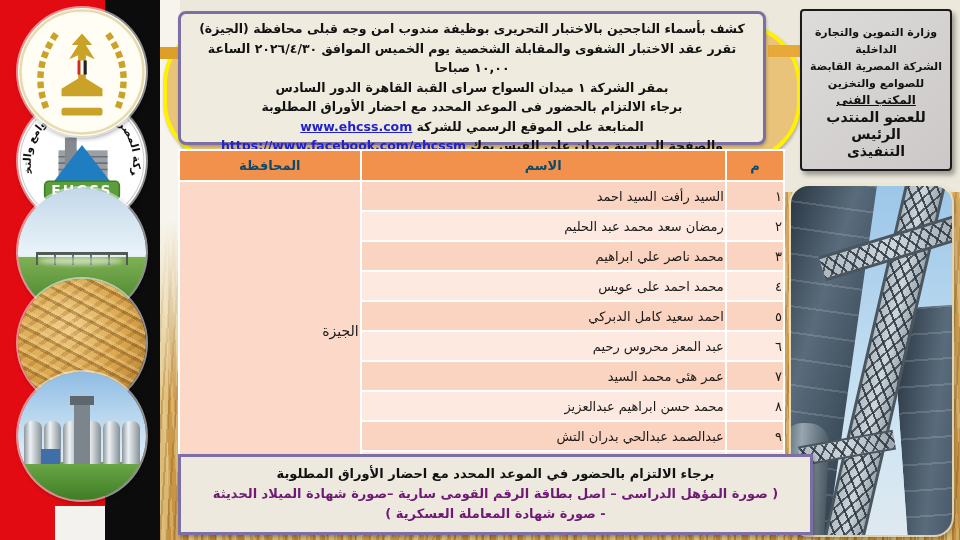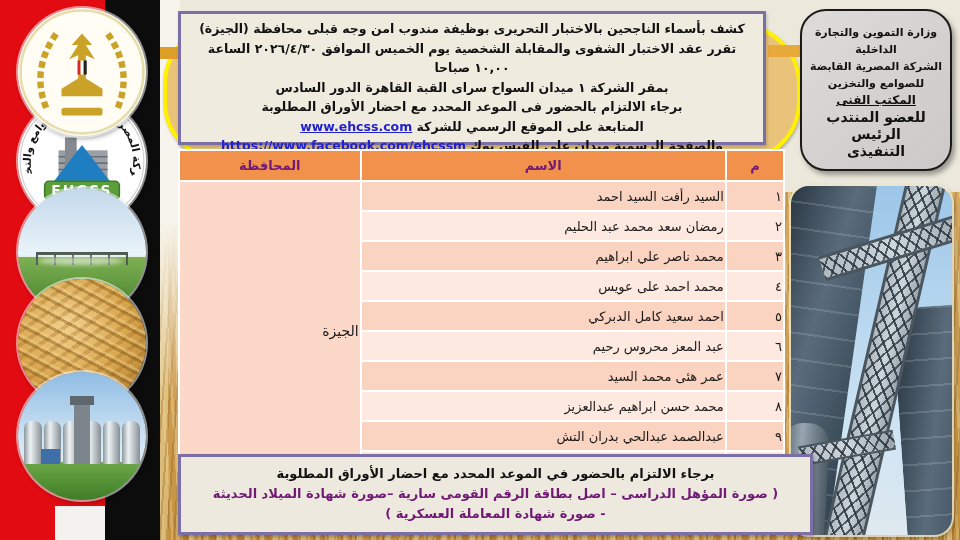--- a/index.html
+++ b/index.html
@@ -51,35 +51,35 @@
   .silo-elev-top{position:absolute;left:41%;bottom:74%;width:18%;height:7%;background:#5e676e;}
   .silo-bldg{position:absolute;left:18%;bottom:28%;width:15%;height:12%;background:#3f6fa8;}
   
   .capsule{position:absolute;left:163px;top:24px;width:630px;height:130px;border-radius:60px;
     background:#e8c379;border:4px solid #fff100;box-shadow:1px 2px 3px rgba(0,0,0,.25);}
   .conn{position:absolute;height:12px;background:#dd9f27;}
   .conn-left{left:147px;top:47px;width:32px;}
   .conn-right{left:768px;top:45px;width:38px;background:#e8a93b;}
   
   .notice-top{position:absolute;left:178px;top:11px;width:588px;height:134px;box-sizing:border-box;
-    background:#efebdf;border:3px solid #7b6fa5;border-radius:0;direction:rtl;
+    background:#efebdf;border:3px solid #7b6fa5;border-radius:8px;direction:rtl;
     text-align:center;color:#111;font-weight:bold;font-size:12.5px;line-height:19.5px;
     padding:5px 8px;box-shadow:1px 2px 3px rgba(0,0,0,.2);}
   .notice-top a{color:#2222cc;text-decoration:underline;font-weight:bold;cursor:pointer;}
   
   .org-box{position:absolute;left:800px;top:9px;width:152px;height:162px;box-sizing:border-box;
-    background:linear-gradient(135deg,#dedcdb,#cbc8c7);border:2px solid #1a1a1a;border-radius:26px;
+    background:linear-gradient(135deg,#dedcdb,#cbc8c7);border:2px solid #1a1a1a;border-radius:4px;
     direction:rtl;text-align:center;color:#111;font-weight:bold;font-size:11px;line-height:17px;
     padding-top:13px;box-shadow:3px 4px 5px rgba(0,0,0,.35);}
   .org-box .u{text-decoration:underline;font-size:12px;text-align:center;}
   .org-box .small{font-size:14px;}
   
   .names-table{position:absolute;left:178px;top:149px;width:607px;border-collapse:collapse;
     direction:rtl;font-size:13px;color:#1a1a1a;}
-  .names-table th{background:#f2914c;color:#701a75;font-weight:bold;height:27px;
+  .names-table th{background:#f2914c;color:#0c4a6e;font-weight:bold;height:27px;
     border:2px solid #ffffff;font-size:13px;}
   .names-table td{height:26px;text-align:right;border:2px solid #ffffff;font-weight:normal;}
   .names-table tr:nth-child(odd) td{background:#fbd3c1;}
   .names-table tr:nth-child(even) td{background:#fde9df;}
   .names-table td.c-gov{background:#fbd8c8 !important;font-size:14px;}
   .col-num{width:58px;} .col-name{width:364px;} .col-gov{width:181px;}
   
   .photo{position:absolute;left:791px;top:186px;width:161px;height:349px;border-radius:18px;
     overflow:hidden;background:linear-gradient(180deg,#9cc6e8 0%,#cfe5f4 70%,#dfe9ef 100%);
     box-shadow:0 0 0 2px rgba(240,232,206,.8), 2px 3px 6px rgba(0,0,0,.35);}

